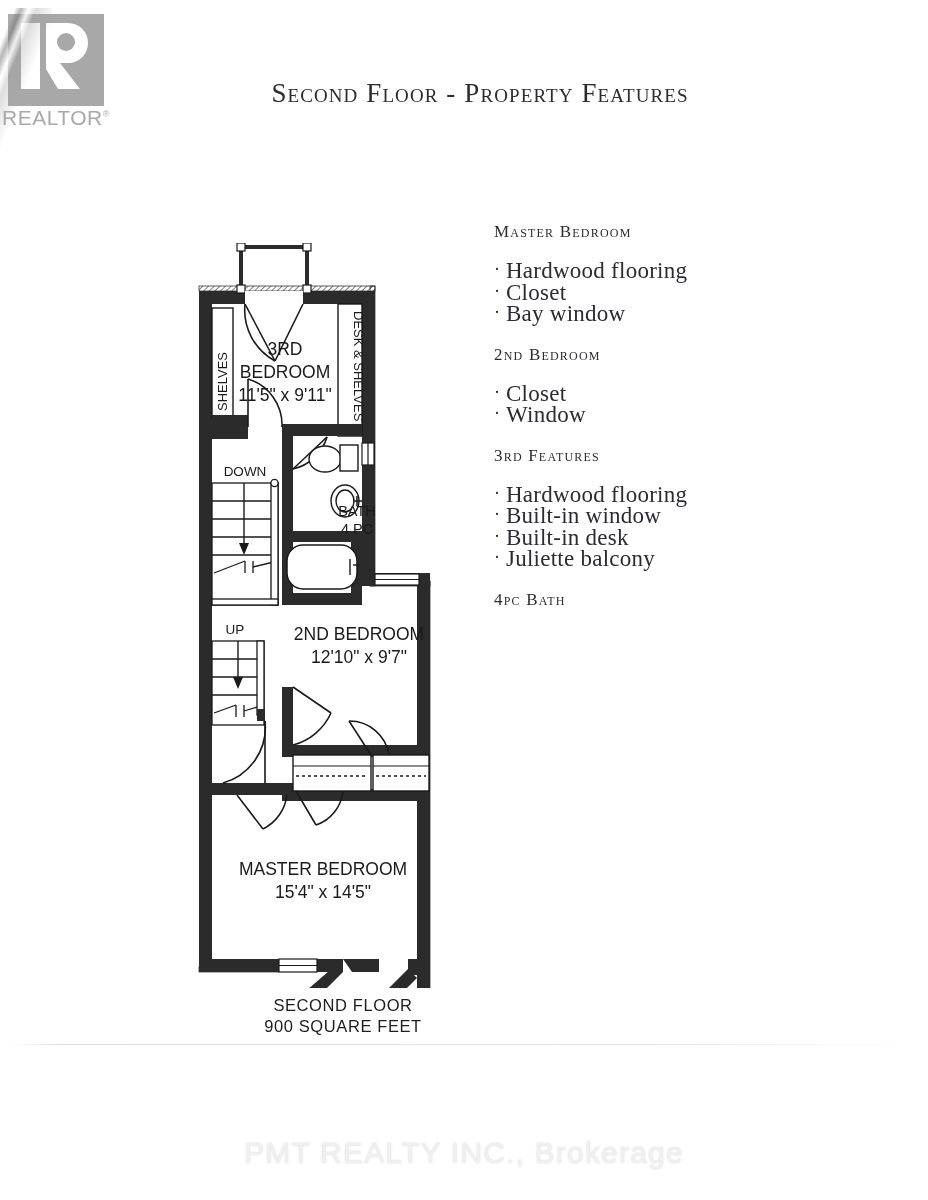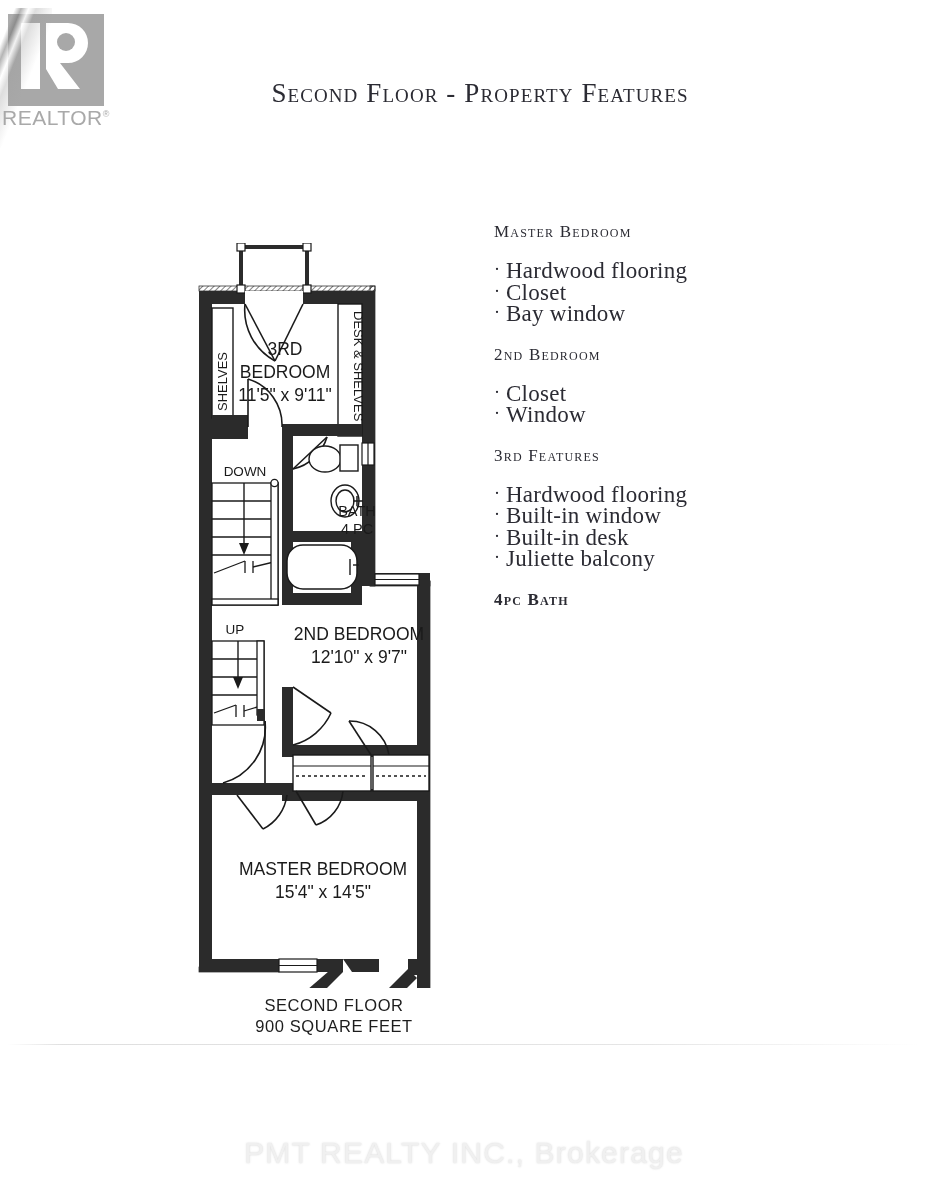--- a/index.html
+++ b/index.html
@@ -107,36 +107,36 @@
     position: relative;
     padding-left: 12px;
   }
   .feat-list li::before {
     content: "\00B7";
     position: absolute;
     left: 0;
     top: -1px;
     font-size: 18px;
   }
-  .feat-group.no-list .feat-heading { margin-bottom: 16px; font-weight: bold; }
+  .feat-group.no-list .feat-heading { margin-bottom: 16px; }
 
   
   #floorplan {
     position: absolute;
     left: 183px;
     top: 243px;
     width: 274px;
     height: 745px;
   }
   #floorplan svg { display: block; }
 
   
   #plan-caption {
     position: absolute;
-    left: 191px;
+    left: 200px;
     top: 995px;
     width: 286px;
     text-align: center;
     font-family: "Liberation Sans", sans-serif;
     font-size: 16.5px;
     line-height: 21px;
     letter-spacing: 0.6px;
     color: #1d1d1d;
   }
 

